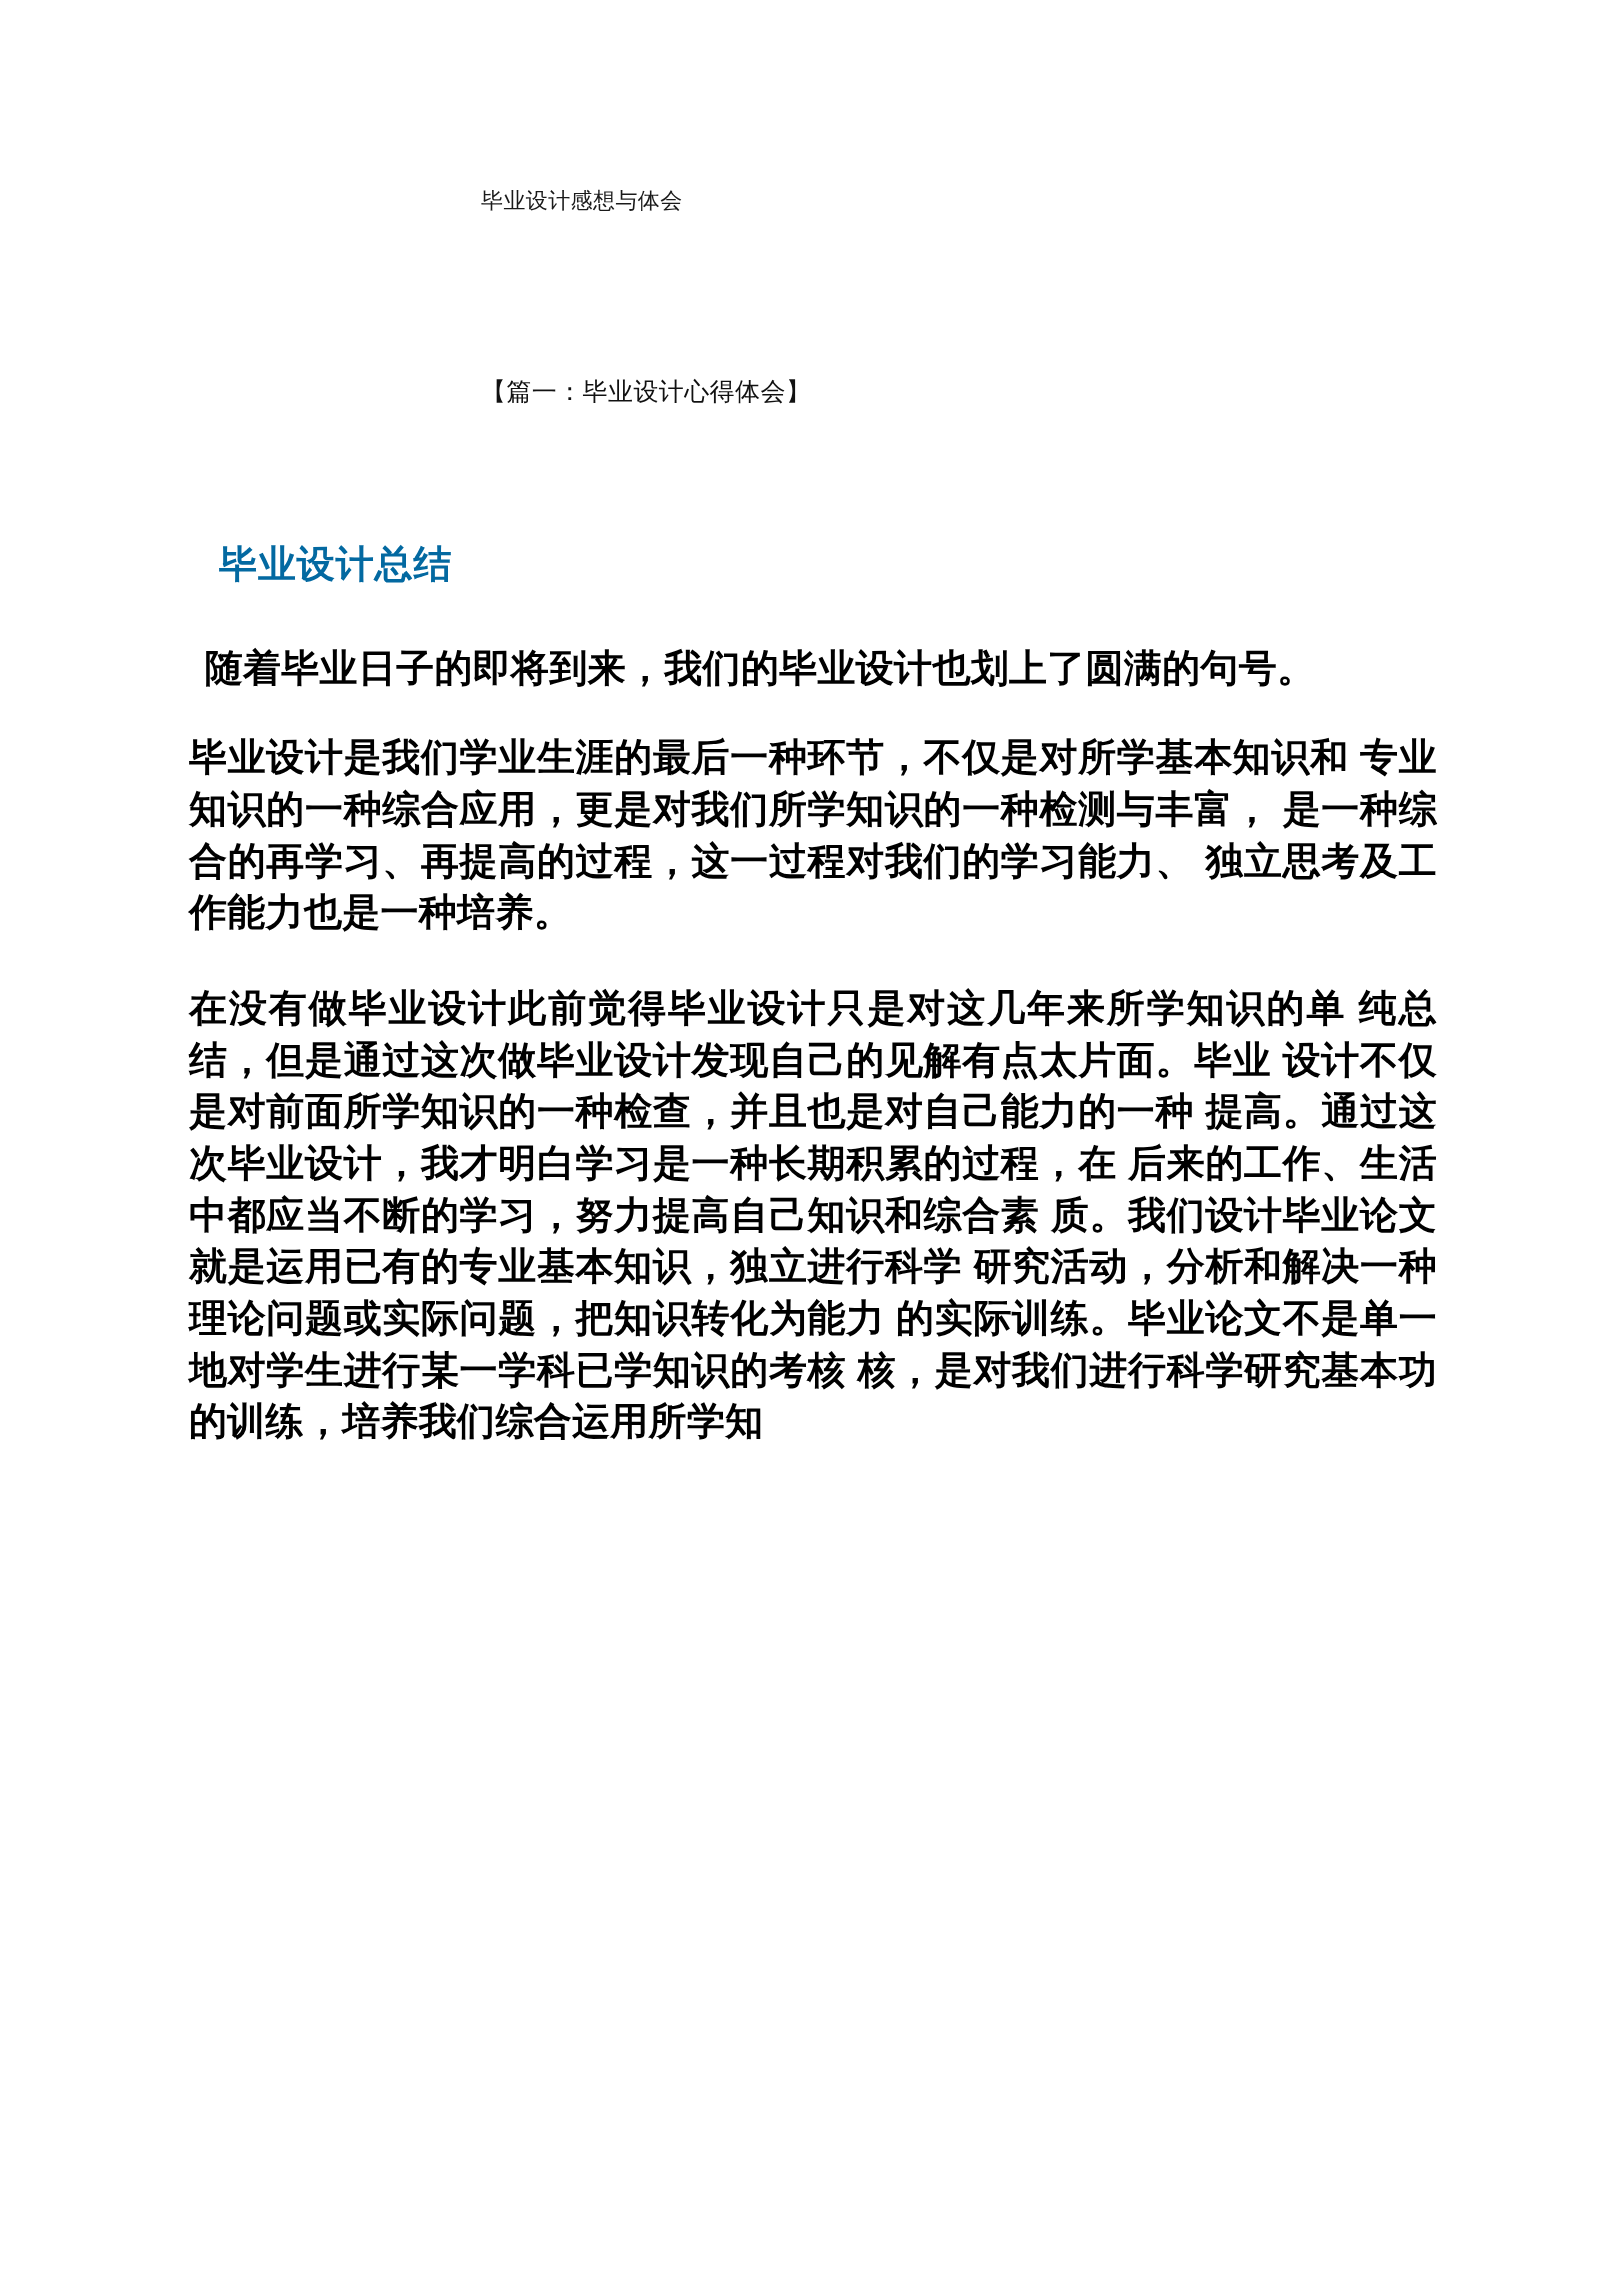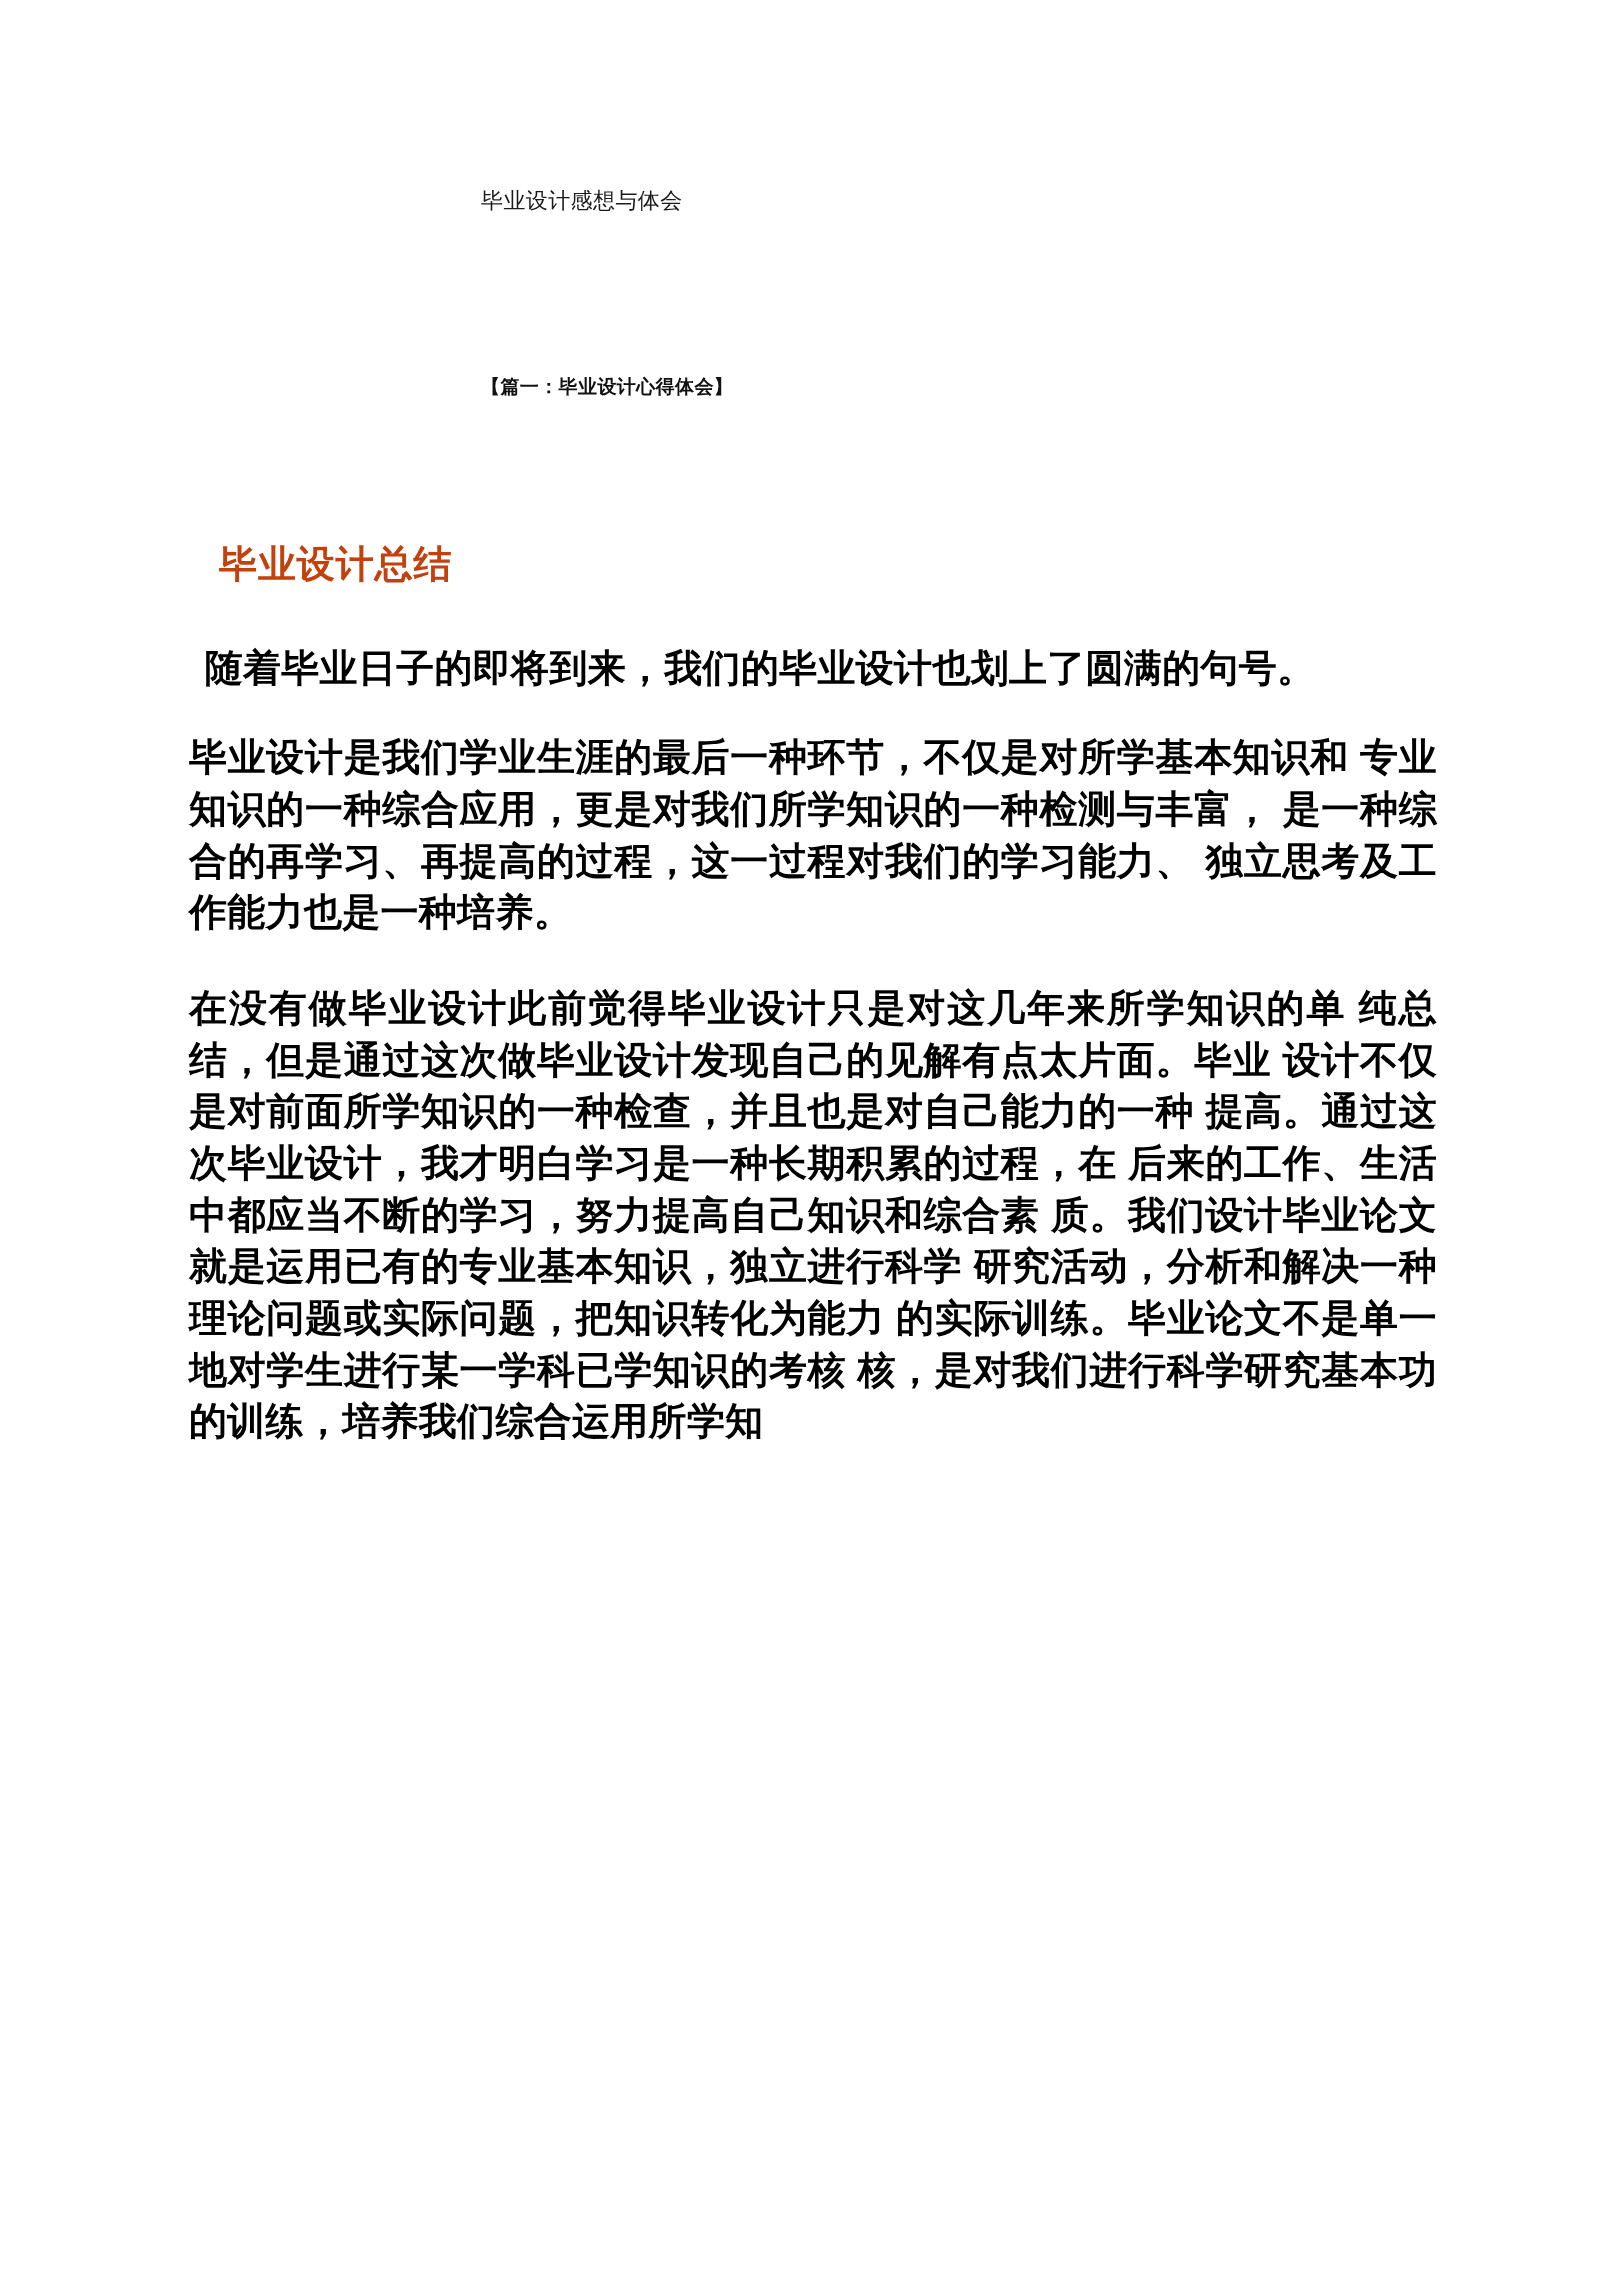--- a/index.html
+++ b/index.html
@@ -32,44 +32,44 @@
     letter-spacing: 0.4px;
     color: #1a1a1a;
     white-space: nowrap;
   }
 
   
   .section-marker {
     position: absolute;
     left: 481px;
     top: 375px;
-    font-size: 19px;
+    font-size: 25px;
     line-height: 1.3;
-    font-weight: 700;
+    font-weight: 400;
     letter-spacing: 0.4px;
     color: #111111;
     white-space: nowrap;
   }
 
   
   .body-col {
     position: absolute;
     left: 189px;
     top: 541px;
     width: 1248px;
   }
 
   .doc-title {
     font-size: 38px;
     font-weight: 700;
     line-height: 1.25;
     letter-spacing: 0.9px;
     margin: 0 0 0 30px;
     padding: 0;
-    color: #c2410c;
+    color: #0369a1;
   }
 
   p.para {
     font-size: 38px;
     font-weight: 700;
     line-height: 1.36;
     letter-spacing: 0.3px;
     margin: 0;
     padding: 0;
     color: #000000;

